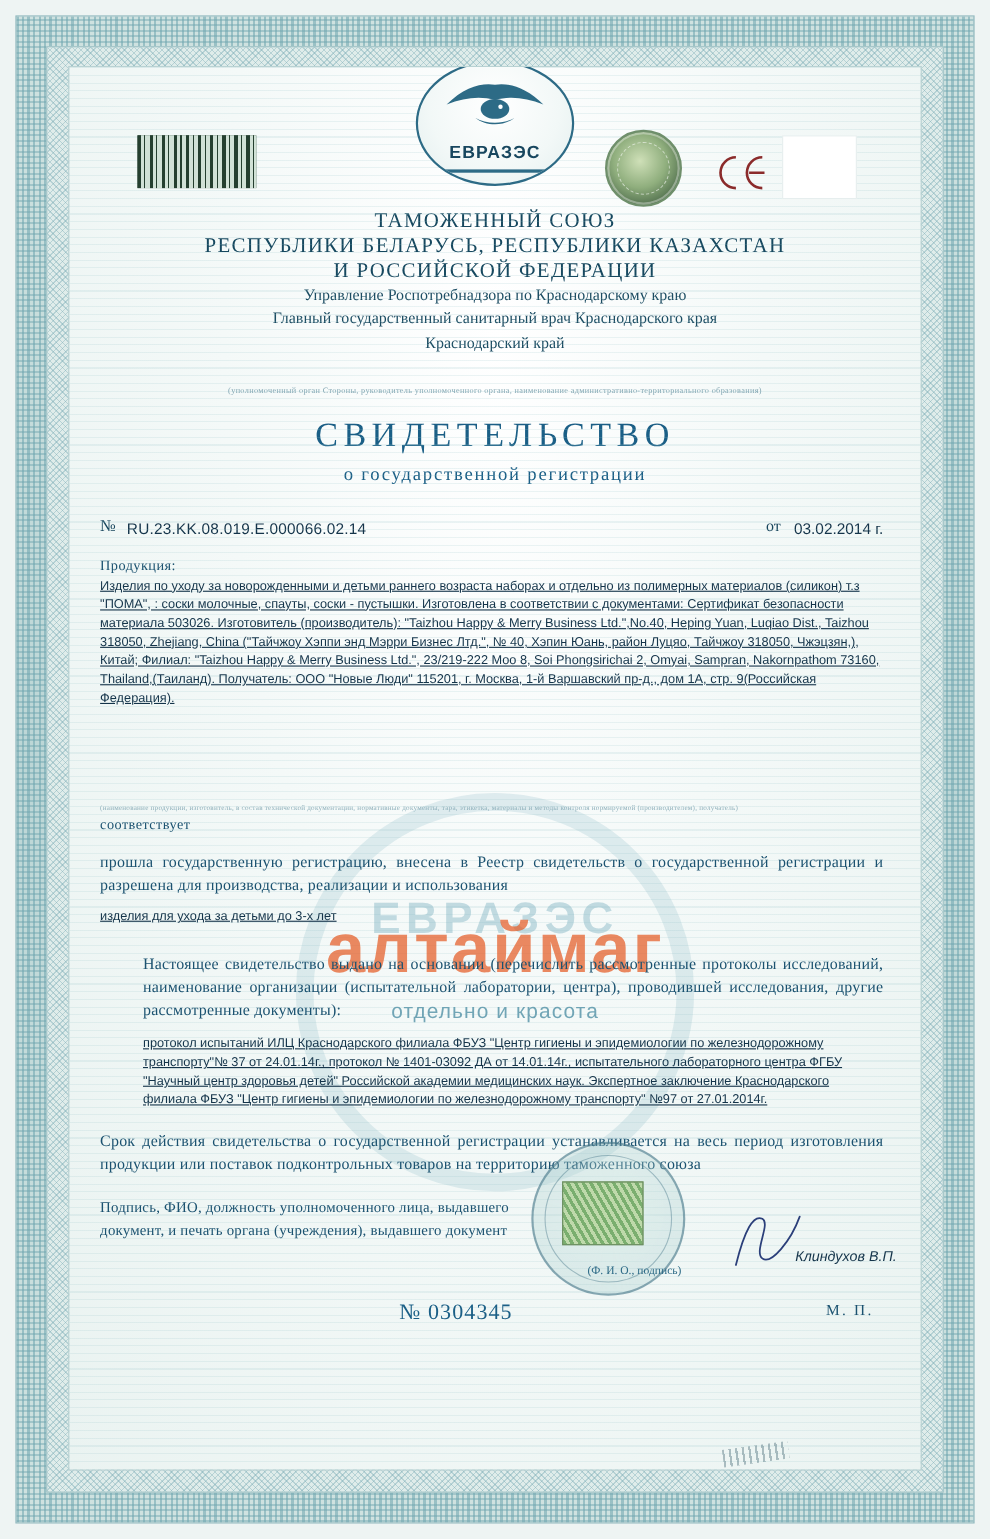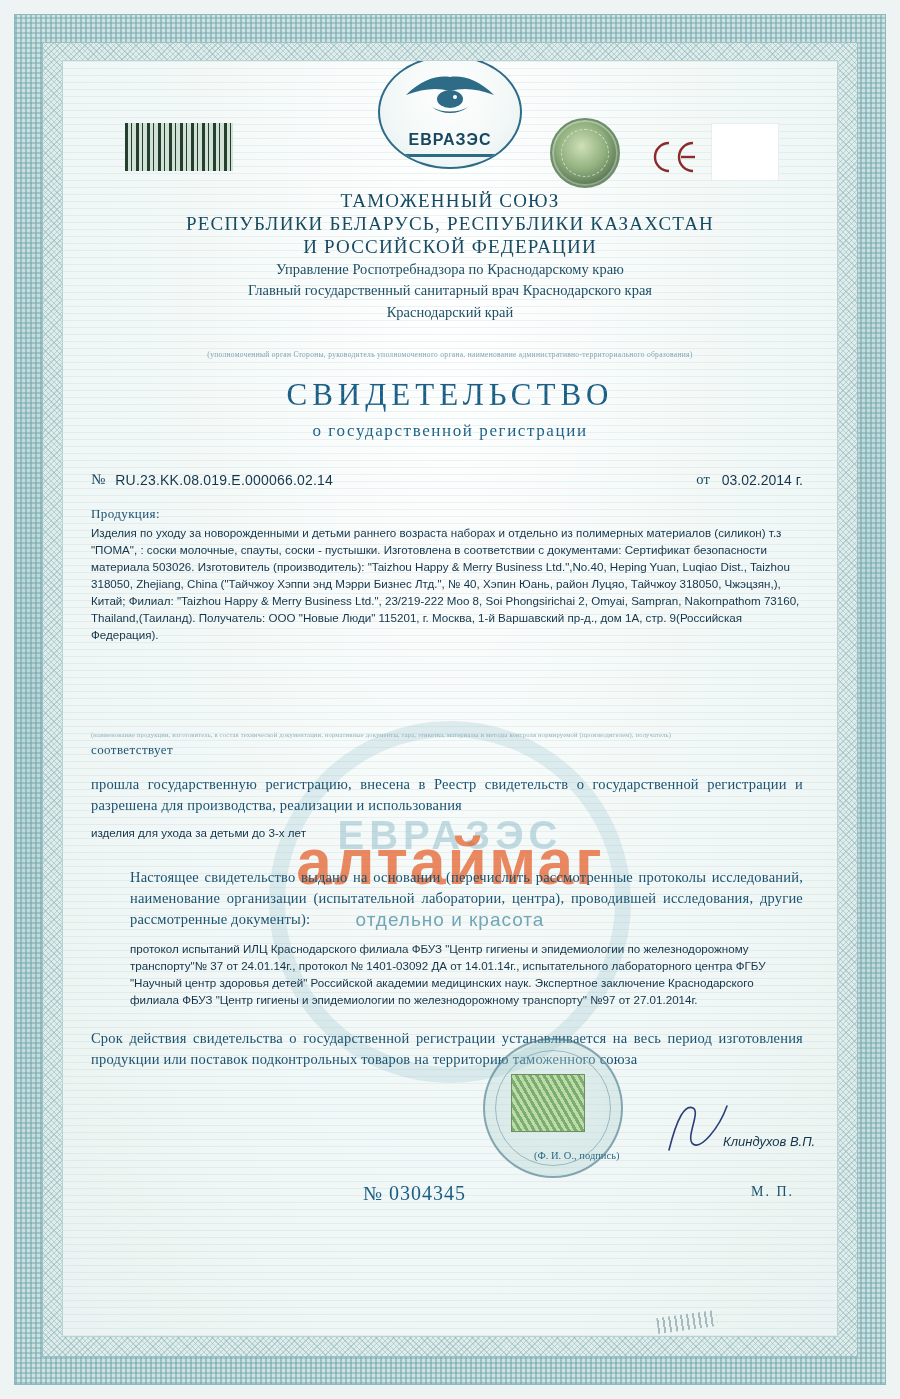--- a/index.html
+++ b/index.html
@@ -247,20 +247,21 @@
     font-size: 13px;
     color: #1b5270;
     letter-spacing: 0.4px;
   }
   .body-text {
     font-family: "Liberation Sans", sans-serif;
     font-size: 11.6px;
     line-height: 1.47;
     color: #14344a;
     margin-top: 2px;
+    text-decoration: underline;
   }
   .faint-line {
     font-size: 6.5px;
     color: #8fb0bb;
     letter-spacing: 0.2px;
     margin: 9px 0 4px;
   }
   .para-serif {
     font-size: 14.5px;
     line-height: 1.45;
@@ -499,20 +500,21 @@
     </div>
 
     <div class="section" style="margin-top:20px;">
       <div class="para-serif">Срок действия свидетельства о государственной регистрации устанавливается на весь период изготовления продукции или поставок подконтрольных товаров на территорию таможенного союза</div>
     </div>
 
     <div class="section sig-block">
       <div class="stamp"></div>
       <div class="stamp-holo"></div>
 
+      <div class="sig-text">Подпись, ФИО, должность уполномоченного лица, выдавшего документ, и печать органа (учреждения), выдавшего документ</div>
 
       <svg class="pen-sig" viewBox="0 0 70 60">
         <path d="M6 52 C14 20, 22 6, 30 10 C38 14, 22 40, 30 46 C38 52, 56 30, 64 8" fill="none" stroke="#2b3f7a" stroke-width="1.6" stroke-linecap="round"></path>
       </svg>
 
       <div class="fio-note">(Ф. И. О., подпись)</div>
       <div class="signer-name">Клиндухов В.П.</div>
       <div class="mp">М. П.</div>
       <div class="serial">№ 0304345</div>
     </div>

